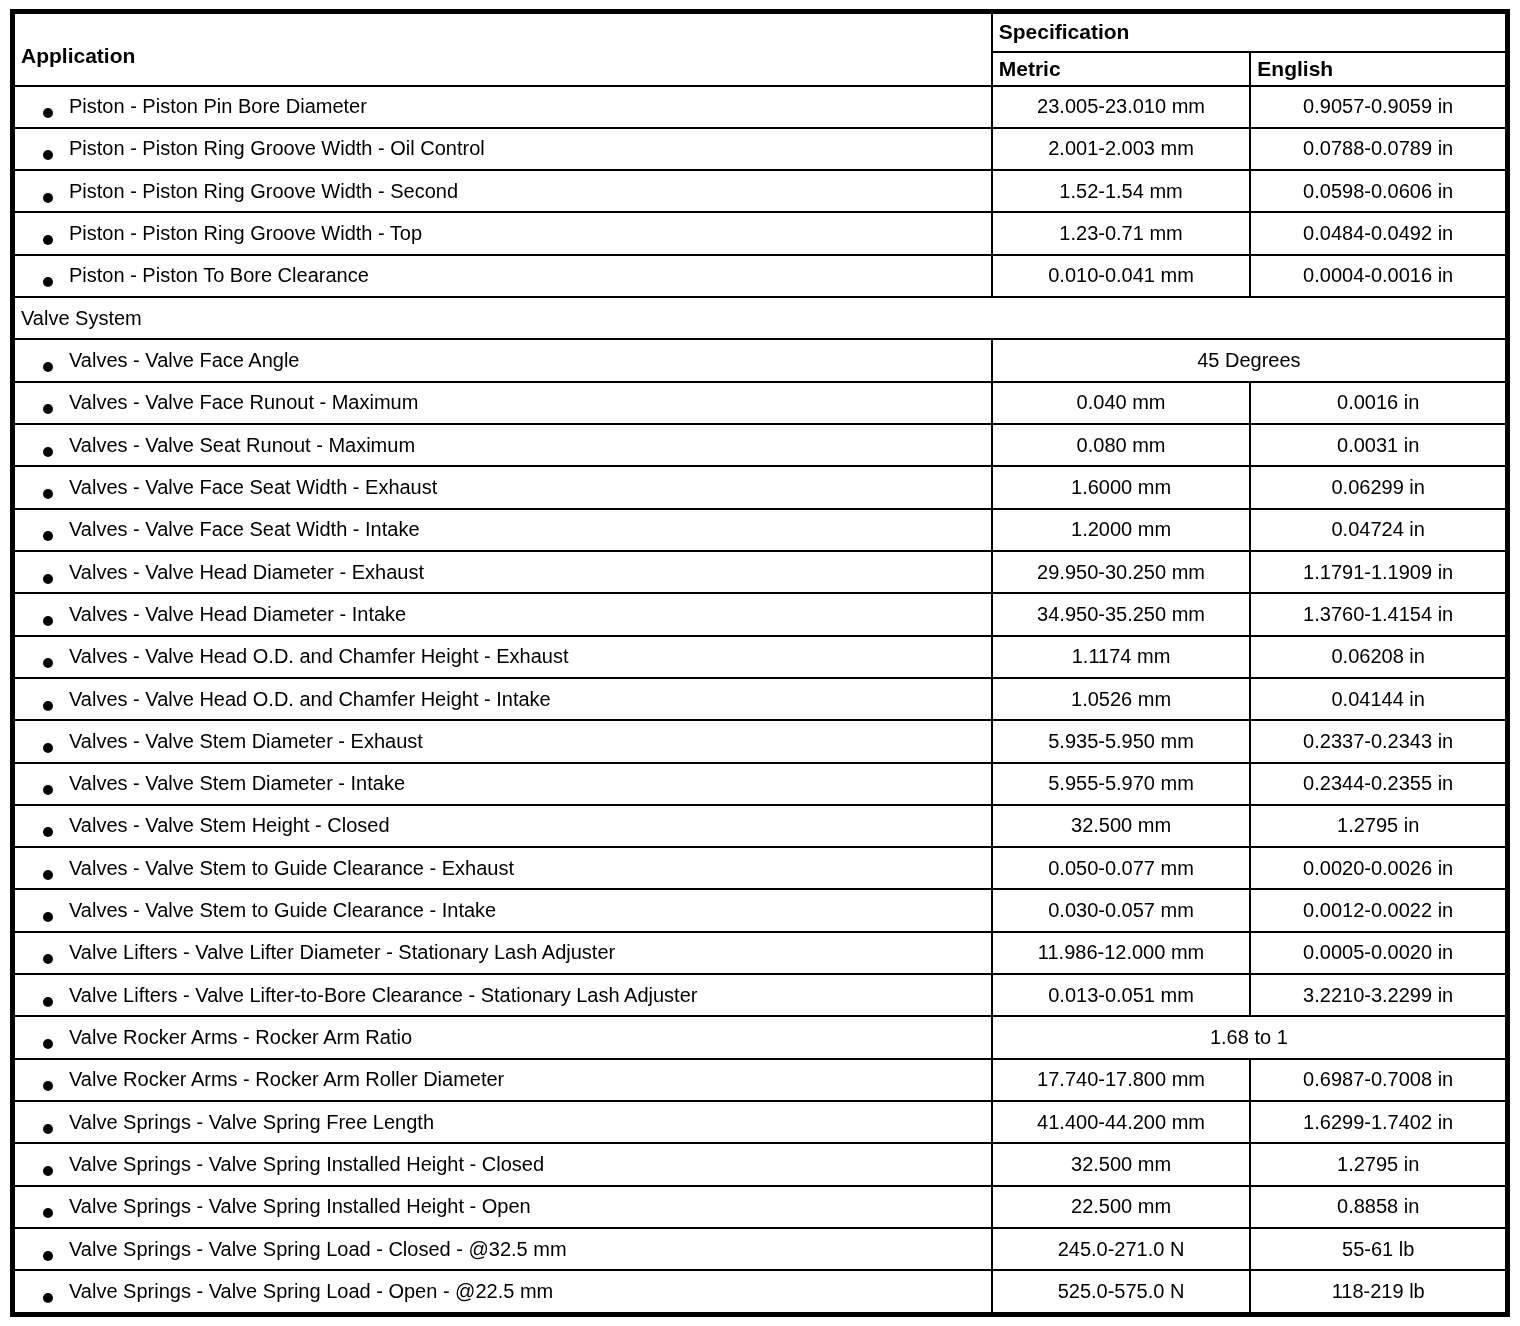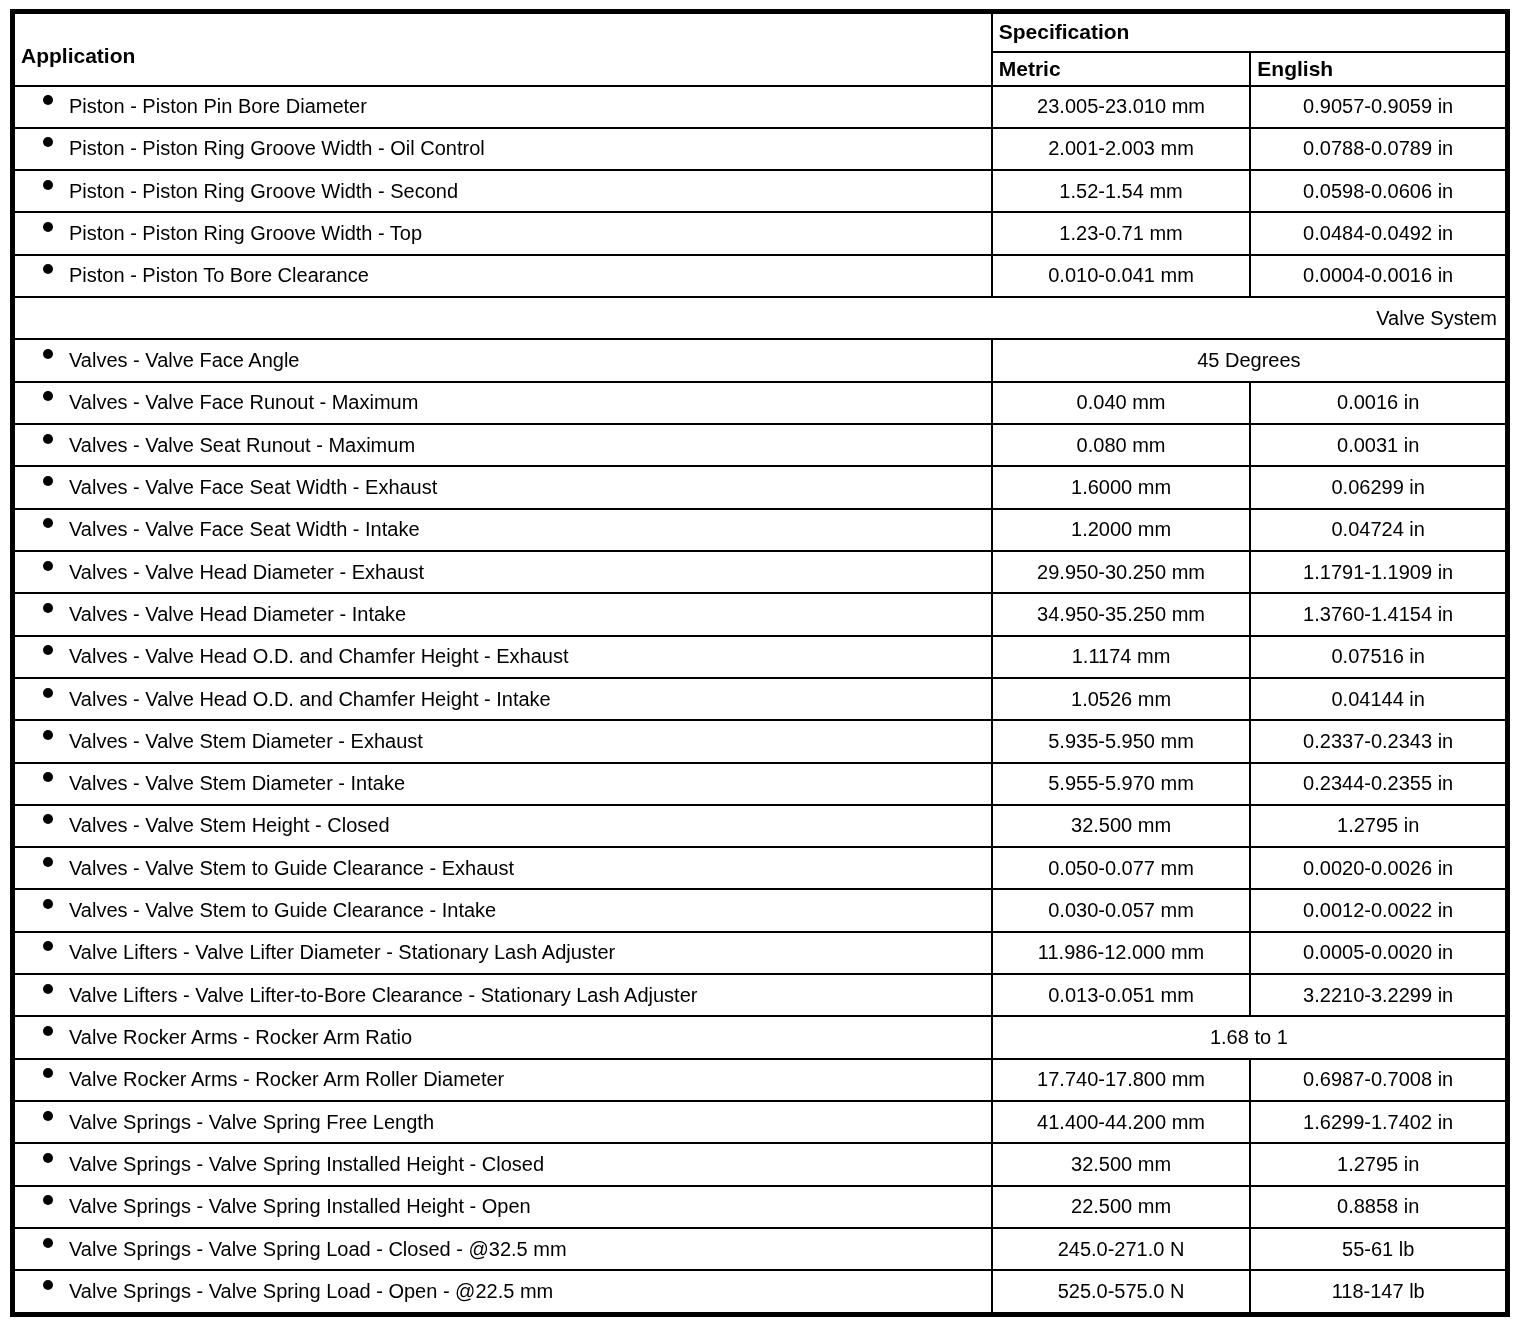--- a/index.html
+++ b/index.html
@@ -43,34 +43,34 @@
   }
   .spec-table td {
     font-size: 20px;
     font-weight: 400;
     vertical-align: middle;
     padding: 4px 8px;
   }
   td.app-cell { padding-left: 0; }
   .app-inner {
     display: flex;
-    align-items: flex-start;
+    align-items: flex-end;
     padding-left: 28px;
   }
   .bullet {
     width: 10px;
     height: 10px;
     border-radius: 50%;
     background: #000000;
     flex: 0 0 auto;
     margin-right: 16px;
   }
   td.section-cell {
     padding-left: 6px;
-    text-align: right;
+    text-align: left;
   }
   td.value-cell {
     text-align: center;
     margin-top: 12px;
   }
 </style>
 </head>
 <body>
 
 <div class="page">
@@ -214,21 +214,21 @@
           <td class="value-cell">1.3760-1.4154 in</td>
         </tr>
         <tr>
           <td class="app-cell">
             <div class="app-inner">
               <span class="bullet"></span>
               <span>Valves - Valve Head O.D. and Chamfer Height - Exhaust</span>
             </div>
           </td>
           <td class="value-cell">1.1174 mm</td>
-          <td class="value-cell">0.07516 in</td>
+          <td class="value-cell">0.06208 in</td>
         </tr>
         <tr>
           <td class="app-cell">
             <div class="app-inner">
               <span class="bullet"></span>
               <span>Valves - Valve Head O.D. and Chamfer Height - Intake</span>
             </div>
           </td>
           <td class="value-cell">1.0526 mm</td>
           <td class="value-cell">0.04144 in</td>
@@ -363,17 +363,17 @@
           <td class="value-cell">55-61 lb</td>
         </tr>
         <tr>
           <td class="app-cell">
             <div class="app-inner">
               <span class="bullet"></span>
               <span>Valve Springs - Valve Spring Load - Open - @22.5 mm</span>
             </div>
           </td>
           <td class="value-cell">525.0-575.0 N</td>
-          <td class="value-cell">118-147 lb</td>
+          <td class="value-cell">118-219 lb</td>
         </tr>
       </tbody>
   </table>
 </div>
 
 </body></html>

